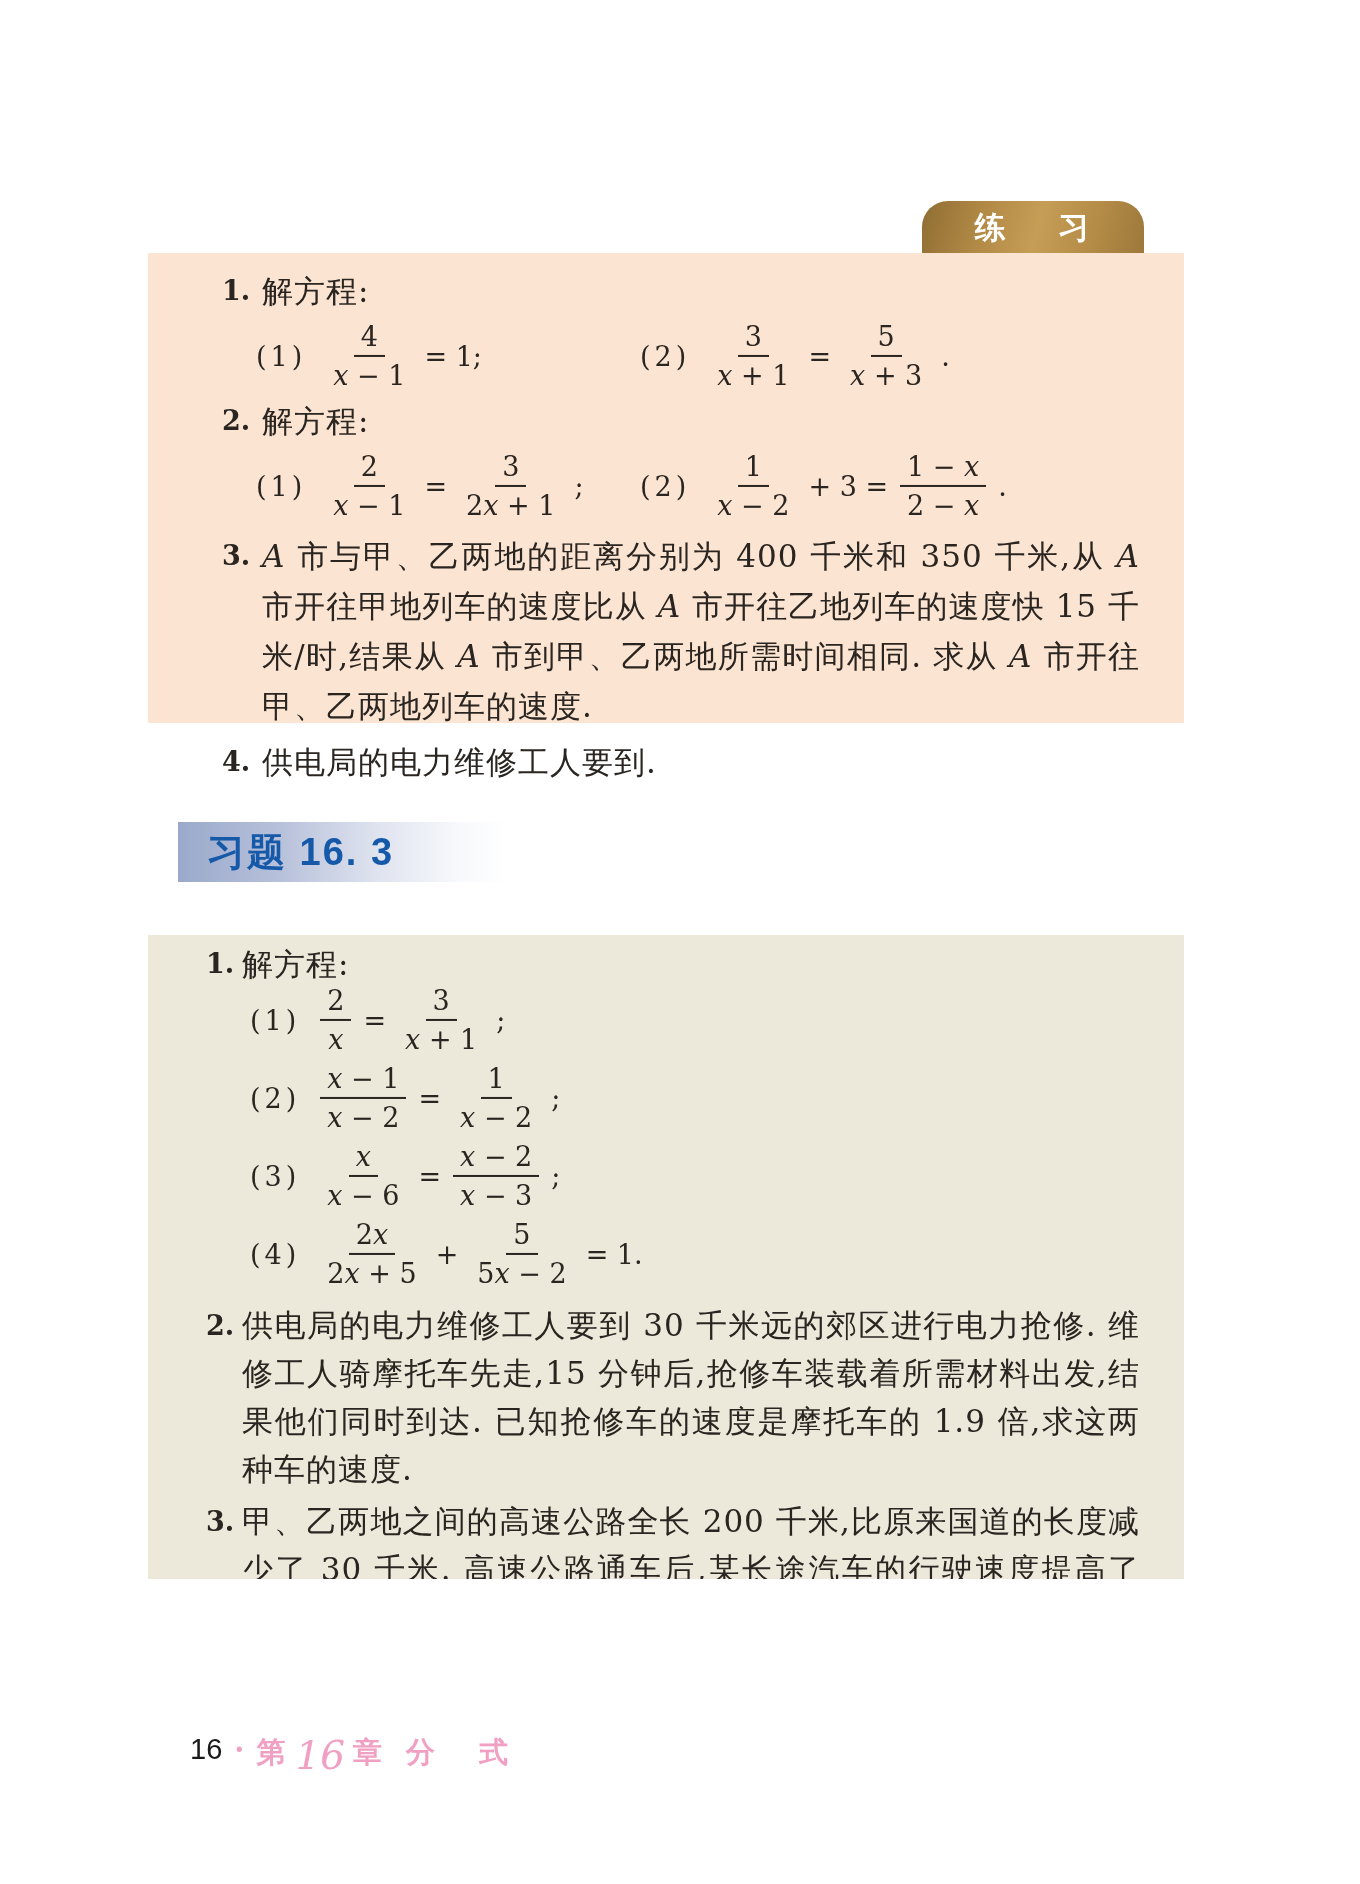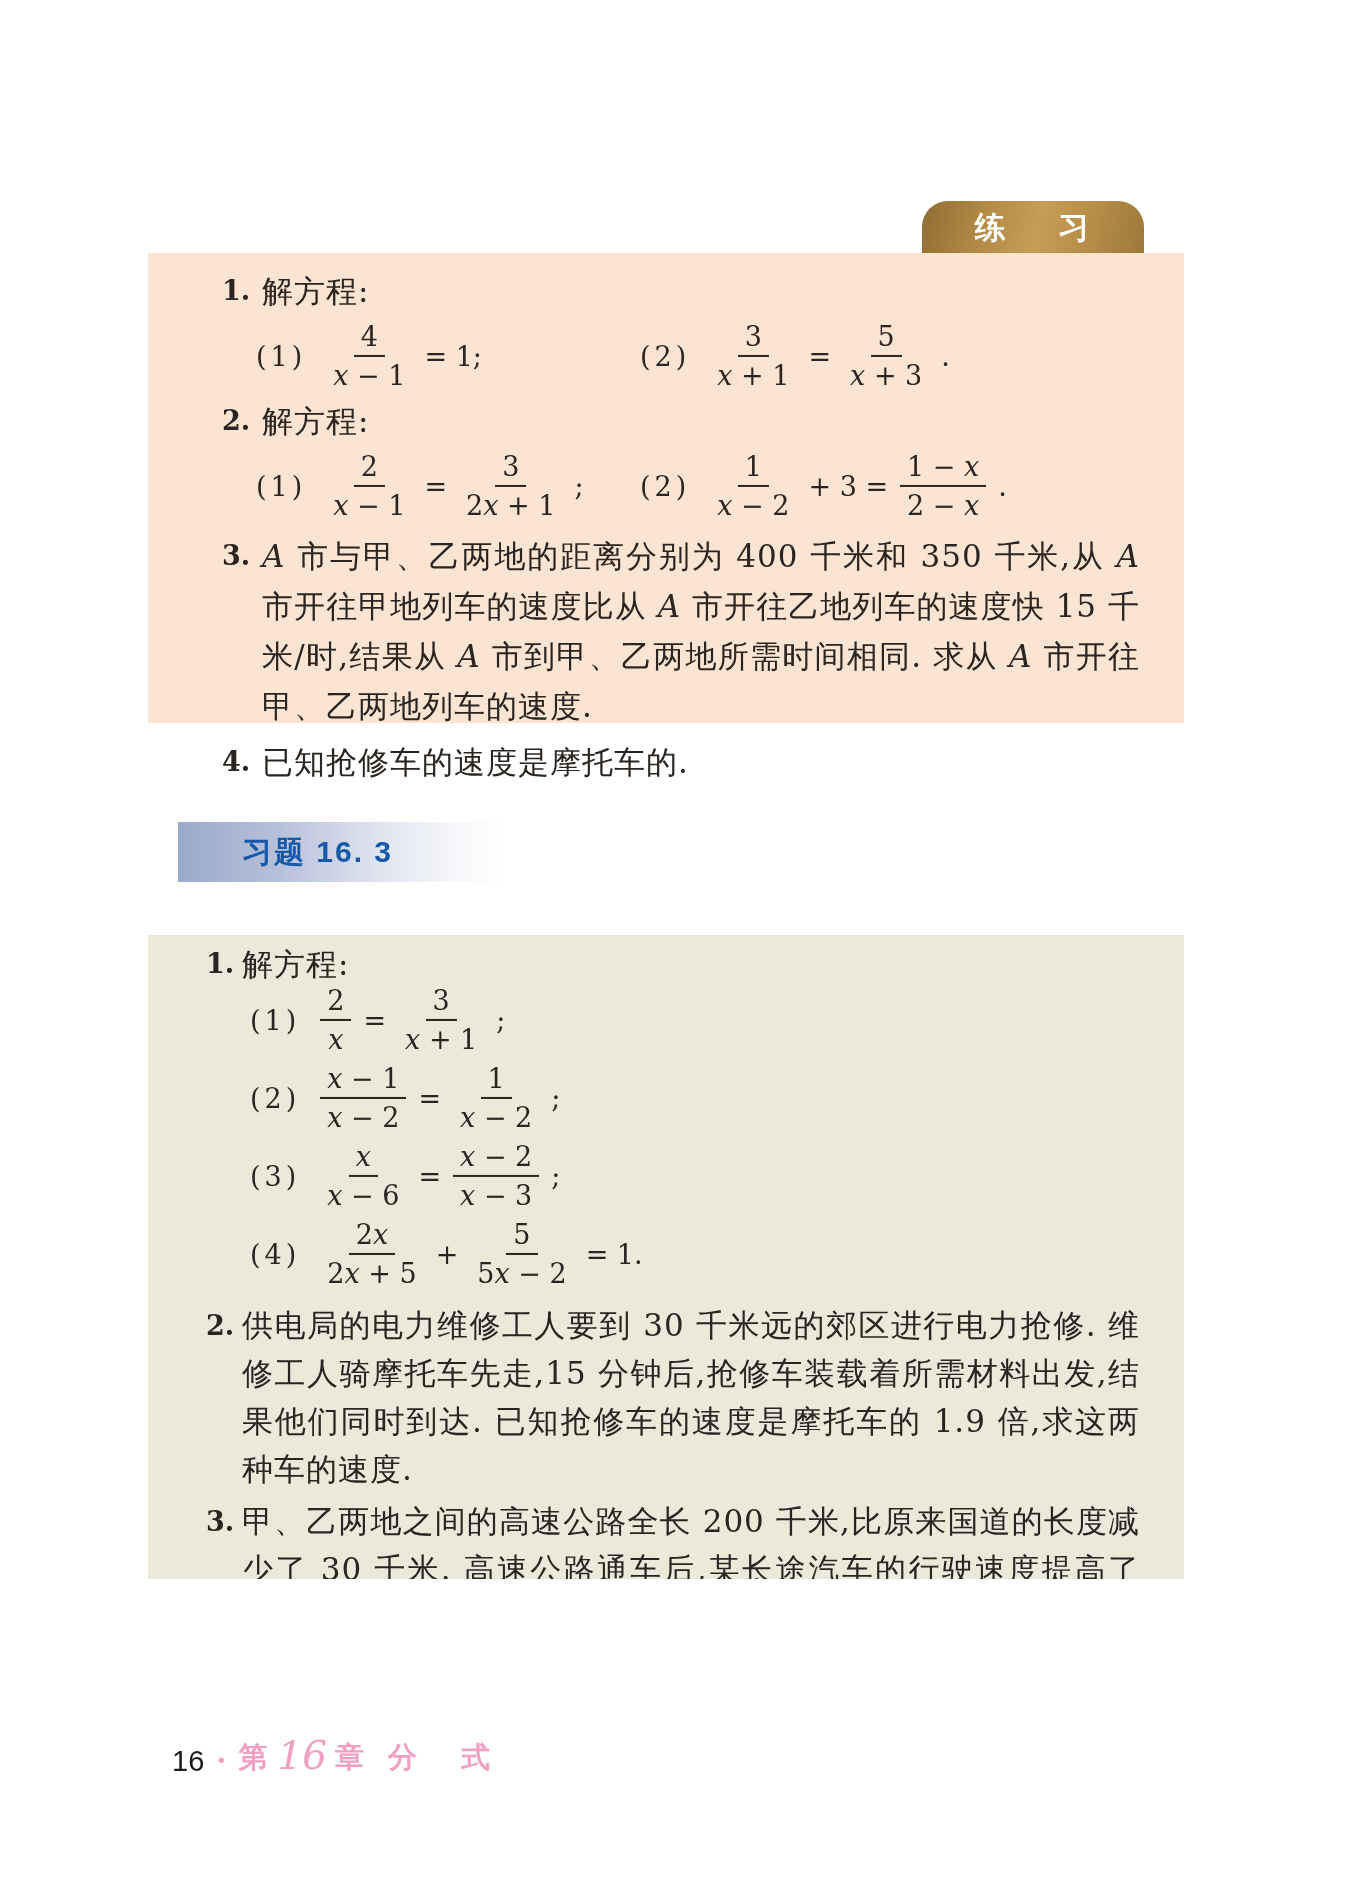--- a/index.html
+++ b/index.html
@@ -44,26 +44,26 @@
   .eq-text{margin:0 8px;}
   .frac{display:inline-flex;flex-direction:column;align-items:center;margin:0 4px;
         vertical-align:middle;line-height:1.15;}
   .frac .num{padding:0 7px 3px;border-bottom:2px solid #2a2520;}
   .frac .den{padding:3px 7px 0;}
   .eq i,.item-text i{font-family:"DejaVu Serif","Liberation Serif",serif;font-style:italic;}
 
   
   .section-band{position:absolute;left:178px;top:822px;width:331px;height:60px;
                 background:linear-gradient(to right,#9aa9cb 0%,#b6c0da 30%,#dfe3ef 60%,#f8f9fc 85%,#ffffff 100%);}
-  .section-band span{display:block;padding-left:64px;line-height:60px;color:#1559a8;
-                     font-size:30px;font-weight:bold;letter-spacing:2px;
+  .section-band span{display:block;padding-left:29px;line-height:60px;color:#1559a8;
+                     font-size:38px;font-weight:bold;letter-spacing:2px;
                      font-family:"Liberation Sans","DejaVu Sans",sans-serif;}
 
   
-  .footer{position:absolute;left:172px;top:1733px;display:flex;align-items:flex-end;}
+  .footer{position:absolute;left:190px;top:1733px;display:flex;align-items:flex-start;}
   .footer .pageno{color:#1a1a1a;font-size:29px;font-family:"Liberation Sans","DejaVu Sans",sans-serif;}
   .footer .dot{color:#f0a0c3;font-size:29px;margin:0 12px;font-weight:bold;}
   .footer .pink{color:#f0a0c3;}
   .footer .zh{font-size:29px;font-weight:bold;letter-spacing:2px;}
   .footer .chnum{font-family:"DejaVu Serif","Liberation Serif",serif;font-style:italic;
                  font-size:39px;margin:0 8px;font-weight:normal;}
   .footer .title{margin-left:22px;word-spacing:30px;}
 </style>
 </head>
 <body>
@@ -139,21 +139,21 @@
         </div>
     </div>
 
     <div class="item">
       <span class="item-num">3.</span>
       <div class="item-text"><i>A</i> 市与甲、乙两地的距离分别为 400 千米和 350 千米,从 <i>A</i> 市开往甲地列车的速度比从 <i>A</i> 市开往乙地列车的速度快 15 千米/时,结果从 <i>A</i> 市到甲、乙两地所需时间相同. 求从 <i>A</i> 市开往甲、乙两地列车的速度.</div>
     </div>
 
     <div class="item" style="margin-top:6px;">
       <span class="item-num">4.</span>
-      <div class="item-text">已知抢修车的速度是摩托车的.</div>
+      <div class="item-text">供电局的电力维修工人要到.</div>
     </div>
 
   </div>
 
   <div class="section-band">
     <span>习题 16. 3</span>
   </div>
 
   <div class="exercise-box">
 

